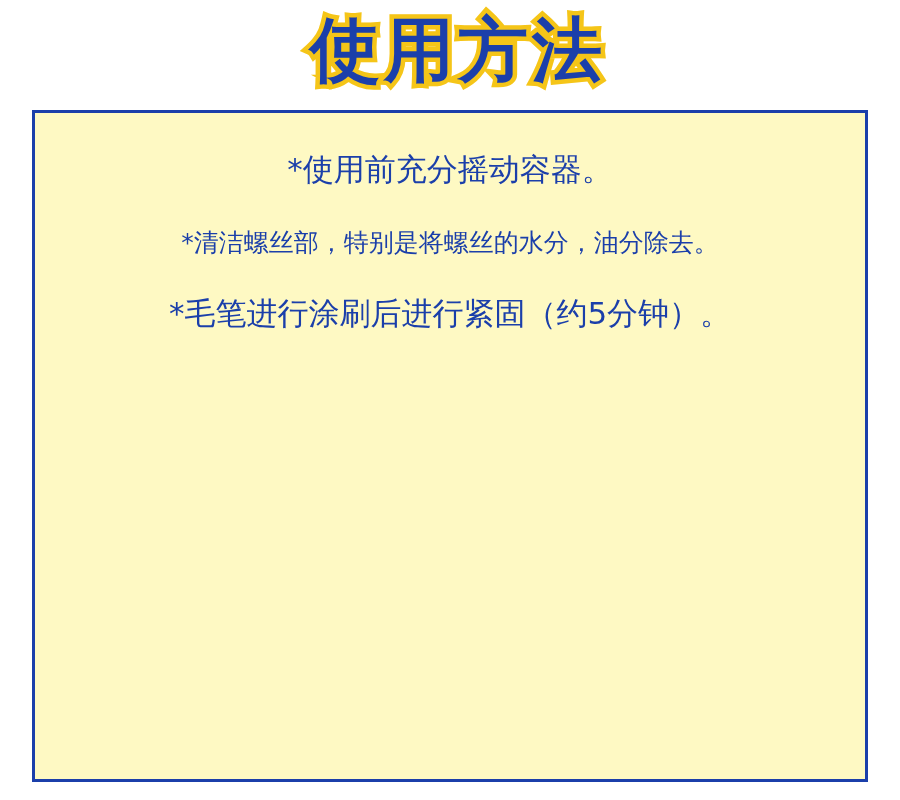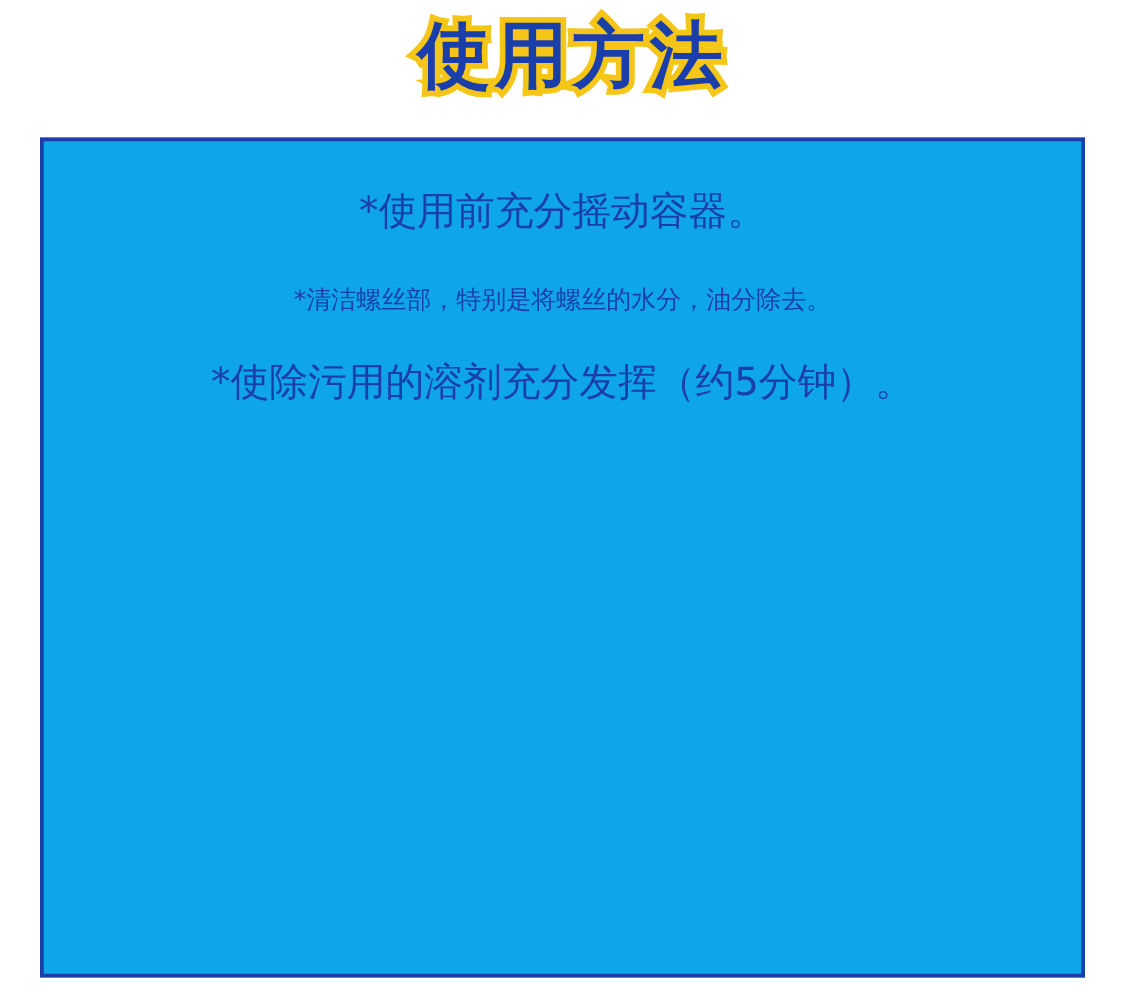--- a/index.html
+++ b/index.html
@@ -25,73 +25,73 @@
   
   .title-wrap {
     width: 100%;
     text-align: center;
     padding-top: 14px;
     box-sizing: border-box;
   }
   .title {
     display: inline-block;
     font-family: "DejaVu Sans", "Liberation Sans", sans-serif;
-    font-size: 58px;
+    font-size: 70px;
     font-weight: bold;
     letter-spacing: 4px;
     line-height: 1.05;
     color: #1b3faa;
     -webkit-text-stroke: 9px #f5c518;
     paint-order: stroke fill;
     text-shadow:
       0 0 0 #f5c518;
     margin-left: 16px;
   }
 
   
   .content-box {
     position: absolute;
     left: 32px;
     top: 110px;
     width: 836px;
     height: 672px;
     box-sizing: border-box;
     border: 3px solid #1b3faa;
-    background: #0ea5e9;
+    background: #fef9c3;
     padding: 34px 26px 20px 26px;
   }
 
   .para {
     color: #1b3faa;
     font-family: "DejaVu Sans", "Liberation Sans", sans-serif;
     font-size: 31px;
     line-height: 1.42;
     margin: 0 0 34px 0;
     text-align: center;
   }
   .para.block {
     text-align: justify;
     text-align-last: center;
-    font-size: 20px;
+    font-size: 25px;
     line-height: 1.44;
     margin-bottom: 30px;
   }
   .para.last {
     margin-bottom: 0;
     padding-top: 4px;
   }
 </style>
 </head>
 <body>
 
 <div class="page">
 
   <div class="title-wrap">
     <div class="title">使用方法</div>
   </div>
 
   <div class="content-box">
     <p class="para">*使用前充分摇动容器。</p>
     <p class="para block">*清洁螺丝部，特别是将螺丝的水分，油分除去。</p>
-    <p class="para">*使除污用的溶剂充分发挥（约5分钟）。</p>
+    <p class="para">*毛笔进行涂刷后进行紧固（约5分钟）。</p>
   </div>
 
 </div>
 
 </body></html>

